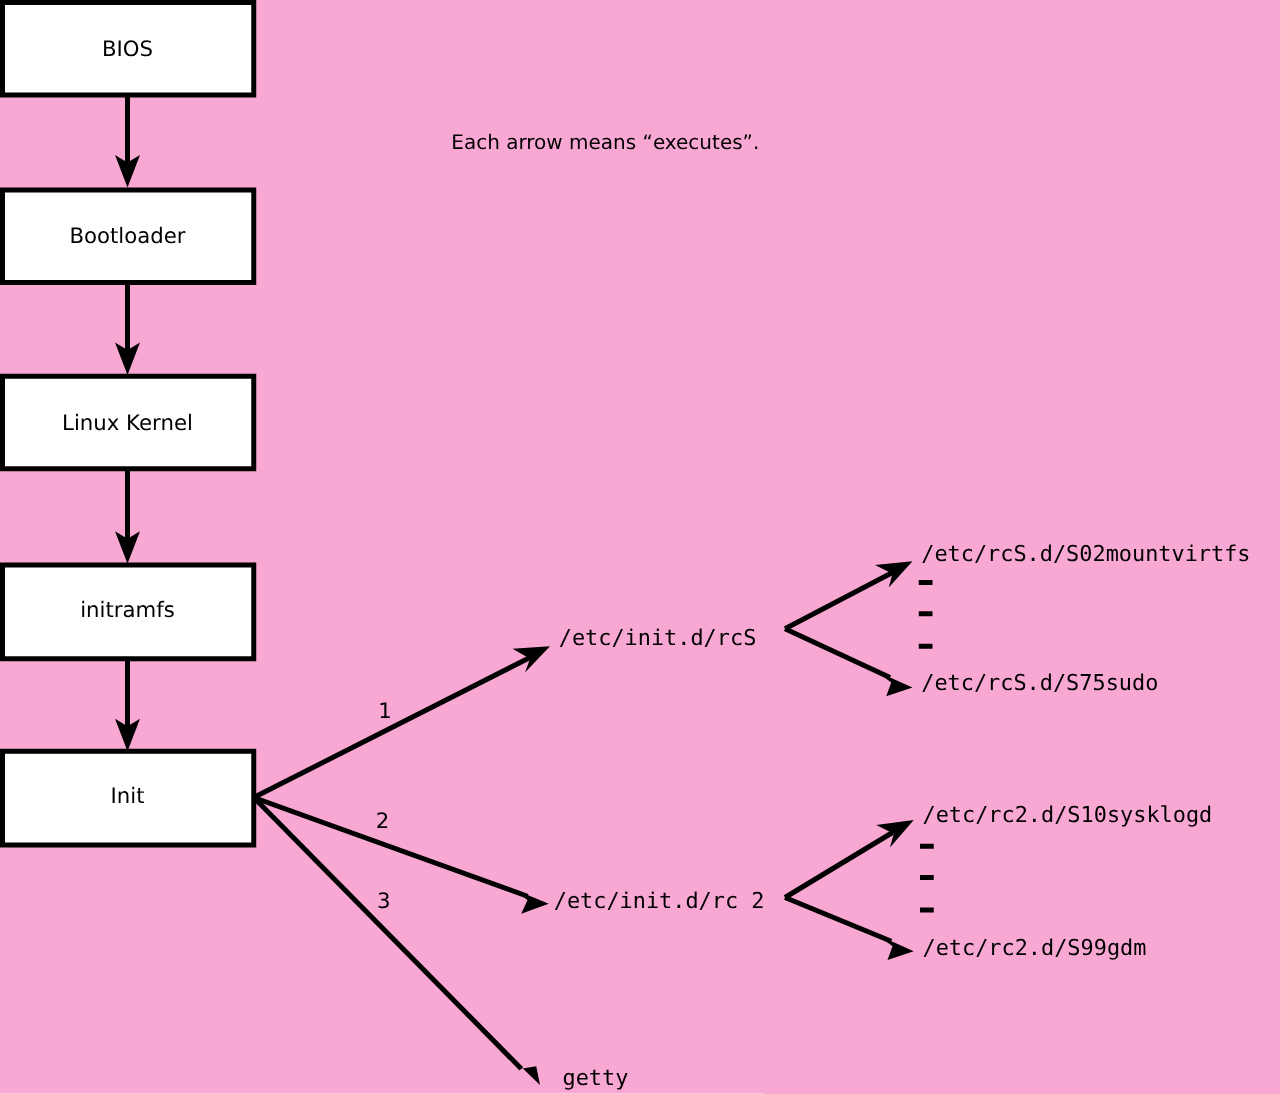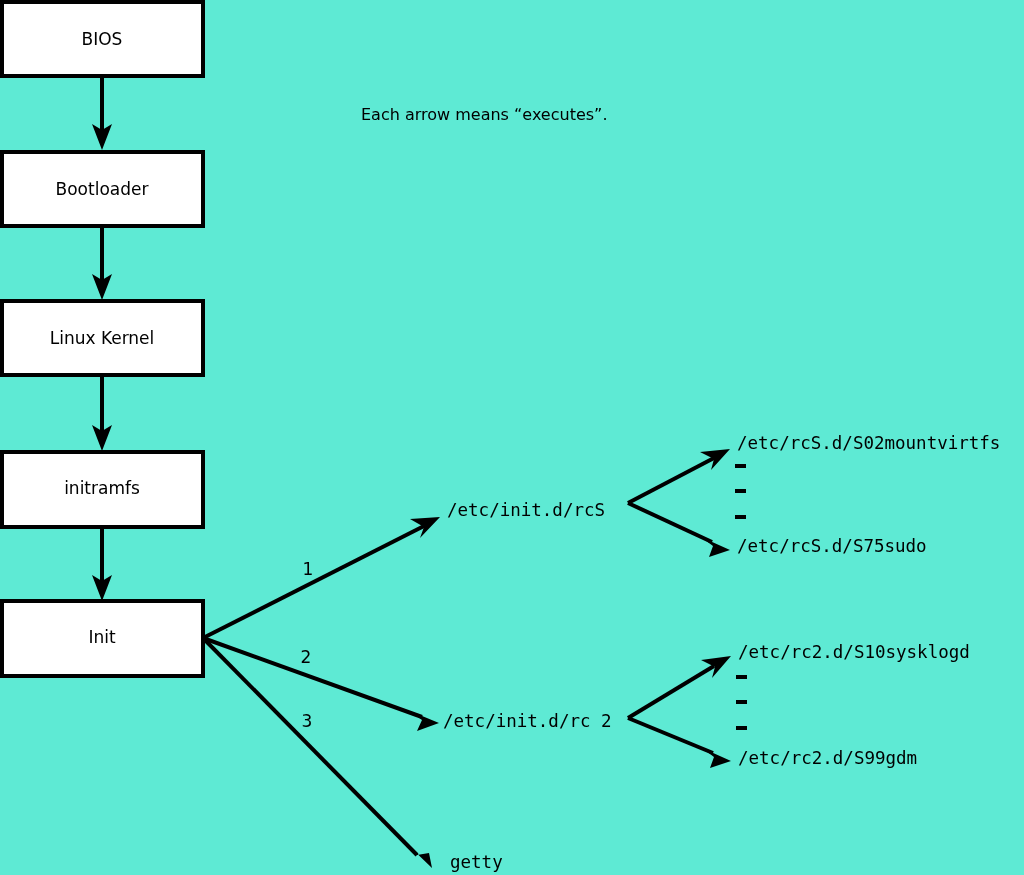--- a/index.html
+++ b/index.html
@@ -10,21 +10,21 @@
   body {
     width: 1024px;
     height: 875px;
     overflow: hidden;
     font-family: "Liberation Sans", sans-serif;
   }
   #diagram-root {
     position: relative;
     width: 1024px;
     height: 875px;
-    background: #5eead4;
+    background: #f9a8d4;
   }
   svg#boot-diagram {
     display: block;
     width: 1024px;
     height: 875px;
   }
   .box-rect {
     fill: #ffffff;
     stroke: #000000;
     stroke-width: 4;

